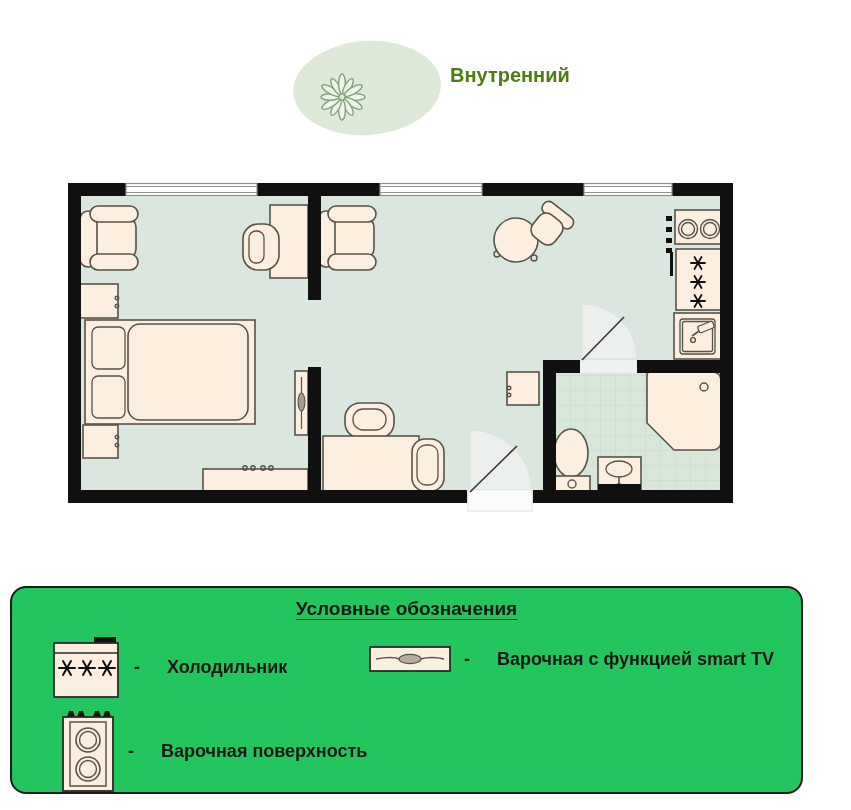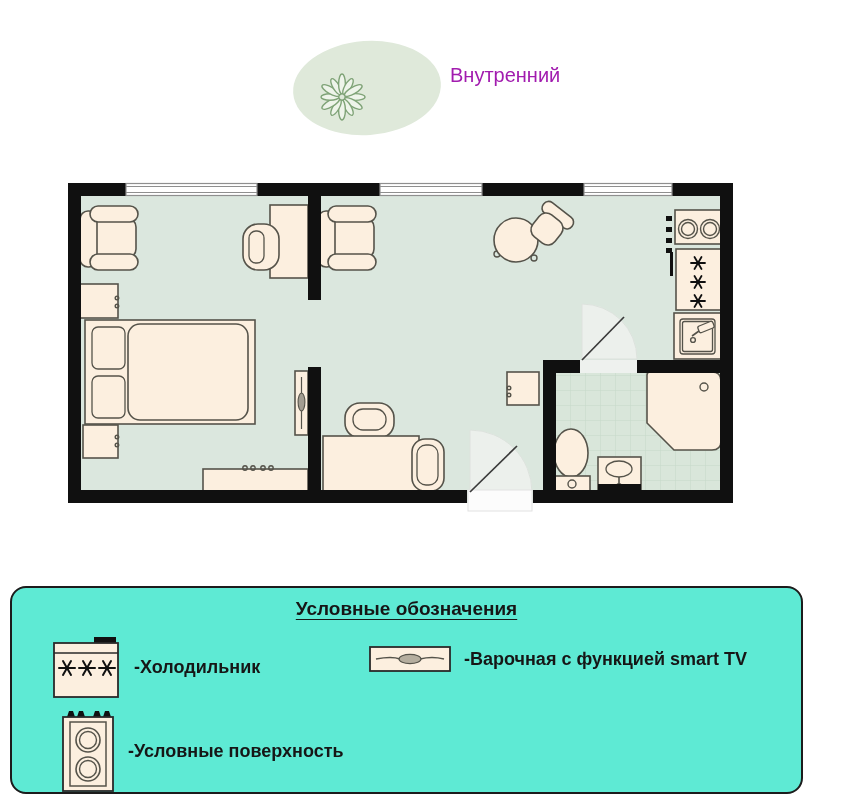--- a/index.html
+++ b/index.html
@@ -3,34 +3,34 @@
 <meta charset="utf-8">
 <style>
   html,body{margin:0;padding:0;}
   body{
     width:851px;height:810px;position:relative;background:#ffffff;overflow:hidden;
     font-family:"Liberation Sans","DejaVu Sans",sans-serif;color:#161616;
   }
   .abs{position:absolute;}
   
   #courtyard-label{
-    left:450px;top:62px;font-size:20px;font-weight:400;line-height:26px;color:#a21caf;
+    left:450px;top:62px;font-size:20px;font-weight:700;line-height:26px;color:#4d7c0f;
   }
   
   #legend-box{
     left:10px;top:586px;width:793px;height:208px;
-    border:2.4px solid #1c1c1c;border-radius:16px;background:#5eead4;box-sizing:border-box;
+    border:2.4px solid #1c1c1c;border-radius:16px;background:#22c55e;box-sizing:border-box;
   }
   #legend-title{
     left:0;top:10px;width:100%;text-align:center;font-size:19px;font-weight:700;
   }
   #legend-title span{text-decoration:underline;text-underline-offset:4px;}
   .legend-row{display:flex;align-items:center;}
   .legend-dash{font-size:18px;font-weight:700;margin:0 0 0 12px;}
-  .legend-label{font-size:18px;font-weight:700;margin-left:0;white-space:nowrap;}
+  .legend-label{font-size:18px;font-weight:700;margin-left:27px;white-space:nowrap;}
   .furn{fill:#fcefdf;stroke:#55534a;stroke-width:1.6;}
   .furn2{fill:#fcefdf;stroke:#55534a;stroke-width:1.3;}
   .wall{fill:#101010;}
   .thin{stroke:#55534a;stroke-width:1.4;fill:none;}
 </style>
 </head>
 <body>
 
 <svg class="abs" style="left:280px;top:33px;" width="180" height="118" viewBox="0 0 180 118">
   <ellipse cx="87" cy="55" rx="74" ry="47" fill="#dfe9da" transform="rotate(-4 87 55)"></ellipse>
@@ -329,15 +329,15 @@
       <polygon points="33,9 41,9 39,3 35,3" fill="#111"></polygon>
       <polygon points="43,9 51,9 49,3 45,3" fill="#111"></polygon>
       <rect x="3" y="9" width="50" height="74" fill="#fcefdf" stroke="#2a2a2a" stroke-width="1.8"></rect>
       <rect x="10" y="14" width="36" height="64" fill="none" stroke="#55534a" stroke-width="1.5"></rect>
       <circle cx="28" cy="32" r="12" fill="none" stroke="#55534a" stroke-width="1.6"></circle>
       <circle cx="28" cy="32" r="8.5" fill="none" stroke="#55534a" stroke-width="1.4"></circle>
       <circle cx="28" cy="61" r="12" fill="none" stroke="#55534a" stroke-width="1.6"></circle>
       <circle cx="28" cy="61" r="8.5" fill="none" stroke="#55534a" stroke-width="1.4"></circle>
     </svg>
     <span class="legend-dash">-</span>
-    <span class="legend-label">Условные поверхность</span>
+    <span class="legend-label">Варочная поверхность</span>
   </div>
 </div>
 
 </body></html>

